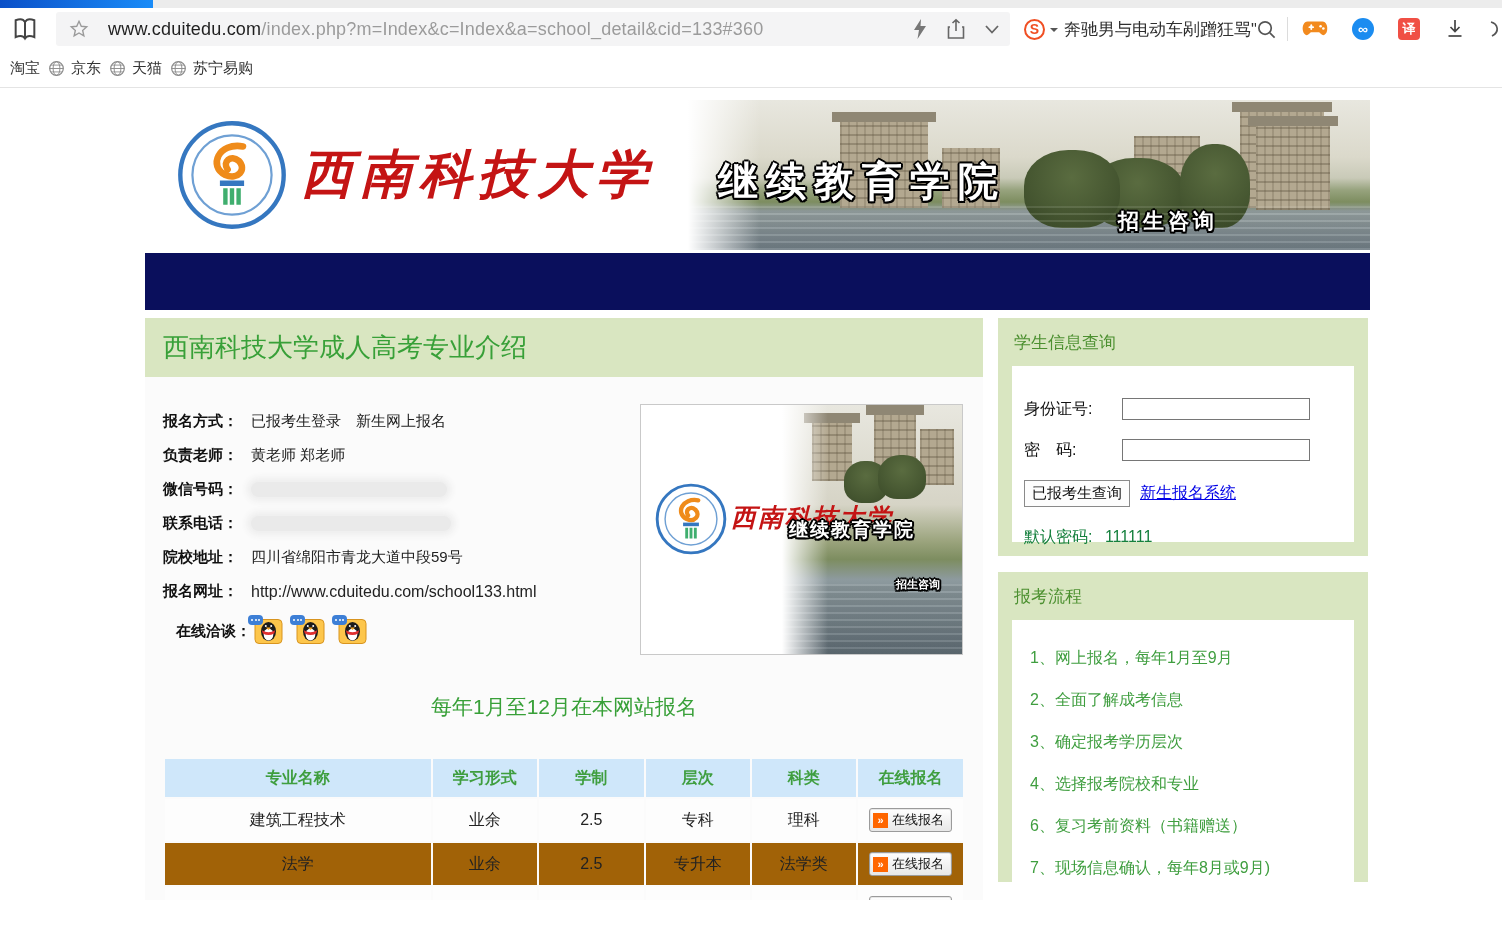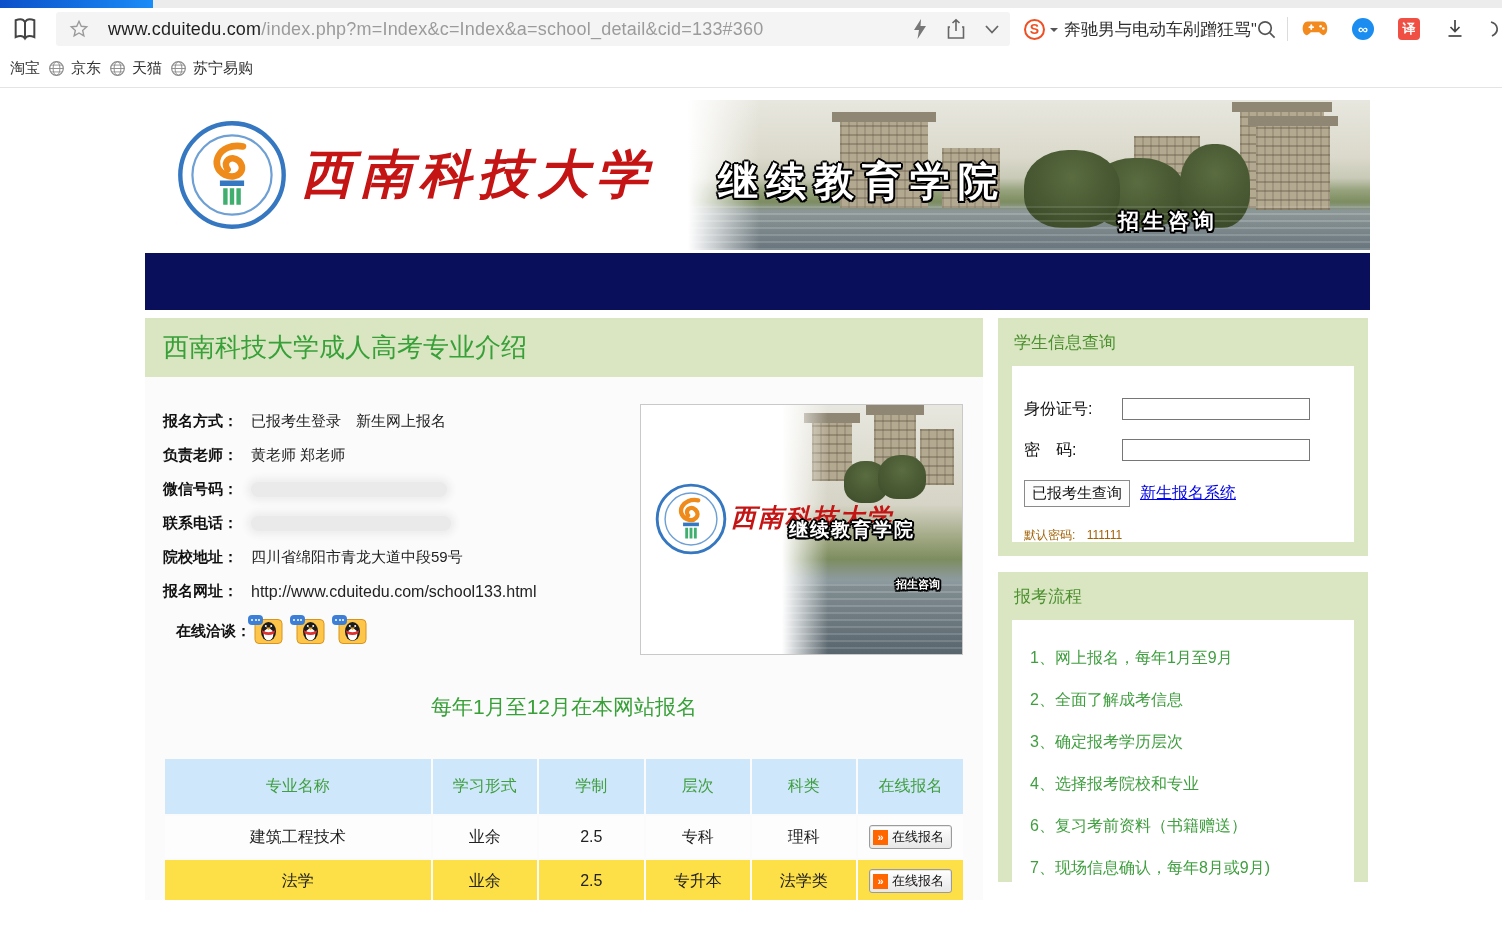--- a/index.html
+++ b/index.html
@@ -94,41 +94,41 @@
     background:linear-gradient(90deg,#fff,rgba(255,255,255,0)); }
   .mini-logo { position:absolute; left:14px; top:78px; width:72px; height:72px; }
   .mini-name { position:absolute; left:90px; top:96px; font-size:25px; color:#c41414;
     font-weight:bold; font-style:italic; letter-spacing:2px; white-space:nowrap; z-index:3; }
   .mini-college { position:absolute; left:148px; top:112px; font-size:19px; letter-spacing:2px; z-index:3; }
   .mini-consult { position:absolute; right:22px; top:172px; font-size:11px; z-index:3; }
 
   .notice { text-align:center; color:#38a038; font-size:21px; margin-top:24px; }
 
   table.majors { width:802px; margin:36px auto 0; border-spacing:2px; border-collapse:separate; font-size:16px; color:#222; }
-  table.majors th { background:#cfe7fa; color:#3f9e3f; font-weight:normal; height:55px; text-align:center; }
+  table.majors th { background:#cfe7fa; color:#3f9e3f; font-weight:bold; height:38px; text-align:center; }
   table.majors td { background:#fdfdfd; height:42px; text-align:center; }
-  table.majors tr.alt td { background:#fde047; }
+  table.majors tr.alt td { background:#a16207; }
   .enroll-btn { display:inline-flex; align-items:center; gap:4px; border:1px solid #9b9b9b; border-radius:3px;
     background:linear-gradient(#ffffff,#e7e7e7); padding:2px 7px 2px 3px; box-shadow:inset 0 0 0 1px #e8e8e8; cursor:pointer; }
   .ebi { width:15px; height:15px; background:#ff6600; color:#fff; font-style:normal; font-size:11px;
     line-height:15px; text-align:center; font-weight:bold; flex:none; }
   .ebl { font-size:13px; color:#111; }
 
   .side-box { background:#d9e6c1; padding:13px 14px 14px; }
   .side-title { color:#4c9030; font-size:17px; margin-bottom:12px; margin-left:2px; }
   .side-inner { background:#fff; }
   .inner-query { padding:32px 12px 18px 12px; height:176px; }
   .form-row { display:flex; align-items:center; margin-bottom:19px; }
   .form-label { width:98px; font-size:16px; color:#111; flex:none; }
   input.txt { width:188px; height:22px; border:1px solid #767676; background:#fff; }
   .btn-row { display:flex; align-items:center; gap:10px; margin-bottom:20px; }
   .q-btn { border:1px solid #8a8a8a; background:#fdfdfd; font-size:15px; color:#111;
     padding:3px 7px; font-family:inherit; cursor:pointer; }
   .q-link { color:#0000e6; font-size:16px; text-decoration:underline; cursor:pointer; }
-  .default-pwd { font-size:12px; color:#a16207; }
+  .default-pwd { font-size:16px; color:#15803d; }
 
   .process-box { margin-top:16px; padding-bottom:0; }
   .inner-process { padding:28px 10px 10px 18px; height:262px; }
   .step { color:#3f9e3f; font-size:16px; margin-bottom:21px; white-space:nowrap; }
 
   .page-cutoff { position:absolute; left:0; top:811px; width:1502px; height:60px; background:#fff; z-index:6; }
 
   svg { display:block; }
 </style>
 </head>

